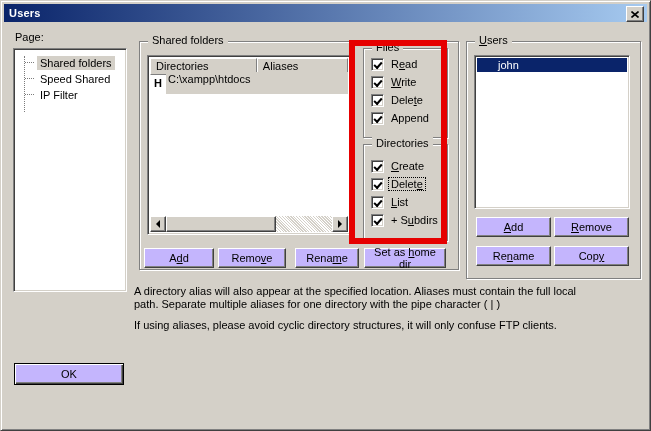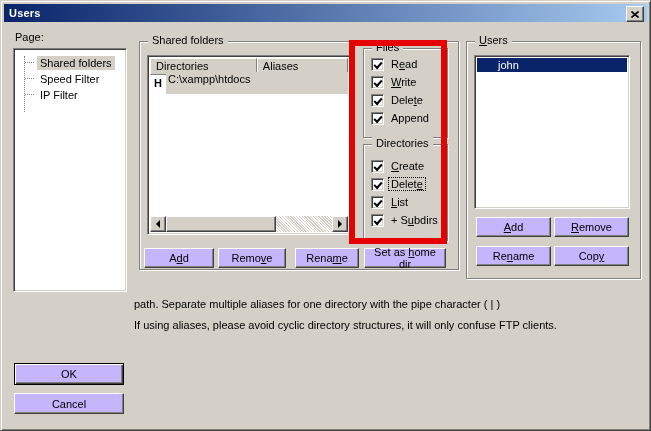--- a/index.html
+++ b/index.html
@@ -125,21 +125,21 @@
   <div class="tree sunken">
     <div class="tree-inner">
       <div class="vline"></div>
       <div style="height:4px"></div>
       <div class="tree-item sel">
         <span class="stub"></span>
         <span class="ti-label">Shared folders</span>
       </div>
       <div class="tree-item">
         <span class="stub"></span>
-        <span class="ti-label">Speed Filter</span>
+        <span class="ti-label">Speed Shared</span>
       </div>
       <div class="tree-item">
         <span class="stub"></span>
         <span class="ti-label">IP Filter</span>
       </div>
     </div>
   </div>
 
   <div class="etched" style="left:138px;top:40px;width:318px;height:227px;">
     <span class="group-label">Shared folders</span>
@@ -239,23 +239,21 @@
   <button class="btn" style="left:553px;top:216px;width:75px;height:20px">
     <span><span></span><span class="u">R</span><span>emove</span></span>
   </button>
   <button class="btn" style="left:475px;top:245px;width:75px;height:20px">
     <span><span>Re</span><span class="u">n</span><span>ame</span></span>
   </button>
   <button class="btn" style="left:553px;top:245px;width:75px;height:20px">
     <span><span>Cop</span><span class="u">y</span><span></span></span>
   </button>
 
+  <div class="info-line" style="top:284px">A directory alias will also appear at the specified location. Aliases must contain the full local</div>
   <div class="info-line" style="top:297px">path. Separate multiple aliases for one directory with the pipe character ( | )</div>
   <div class="info-line" style="top:318px">If using aliases, please avoid cyclic directory structures, it will only confuse FTP clients.</div>
 
   <button class="btn btn-default" style="left:13px;top:362px;width:110px;height:22px">
     <span>OK</span>
   </button>
-  <button class="btn" style="left:13px;top:392px;width:110px;height:21px">
-    <span>Cancel</span>
-  </button>
 
 </div>
 
 </body></html>

